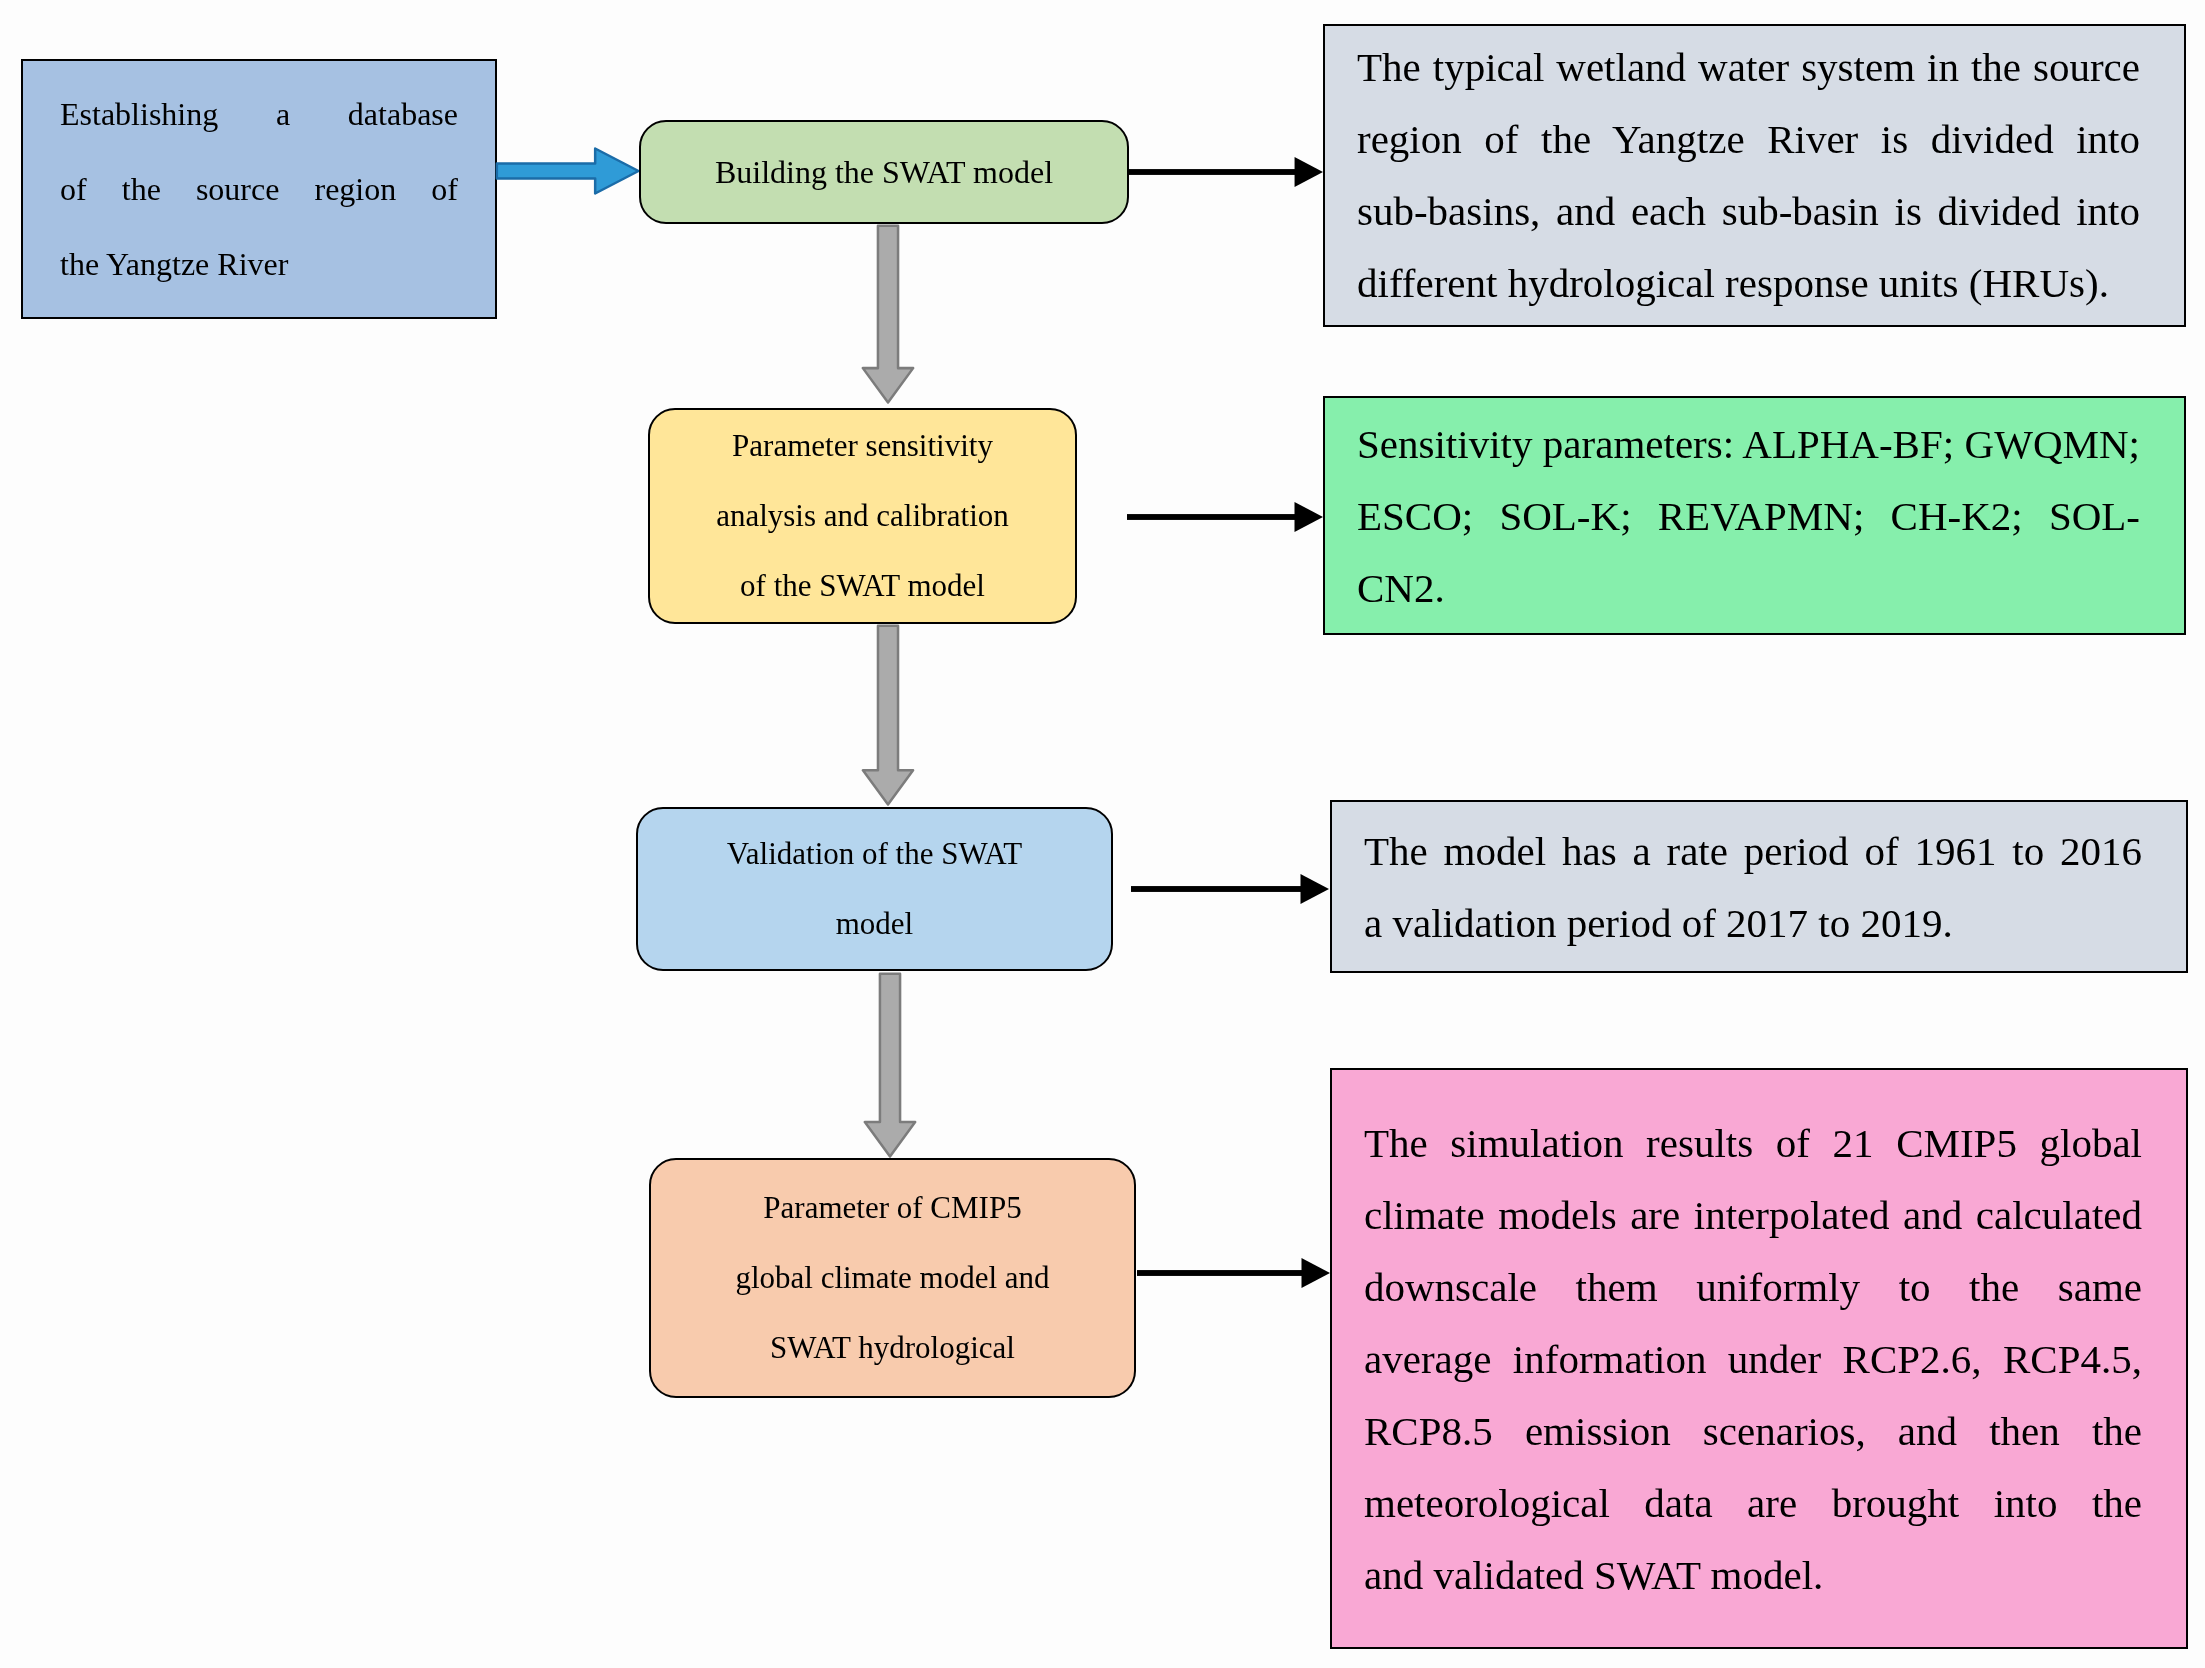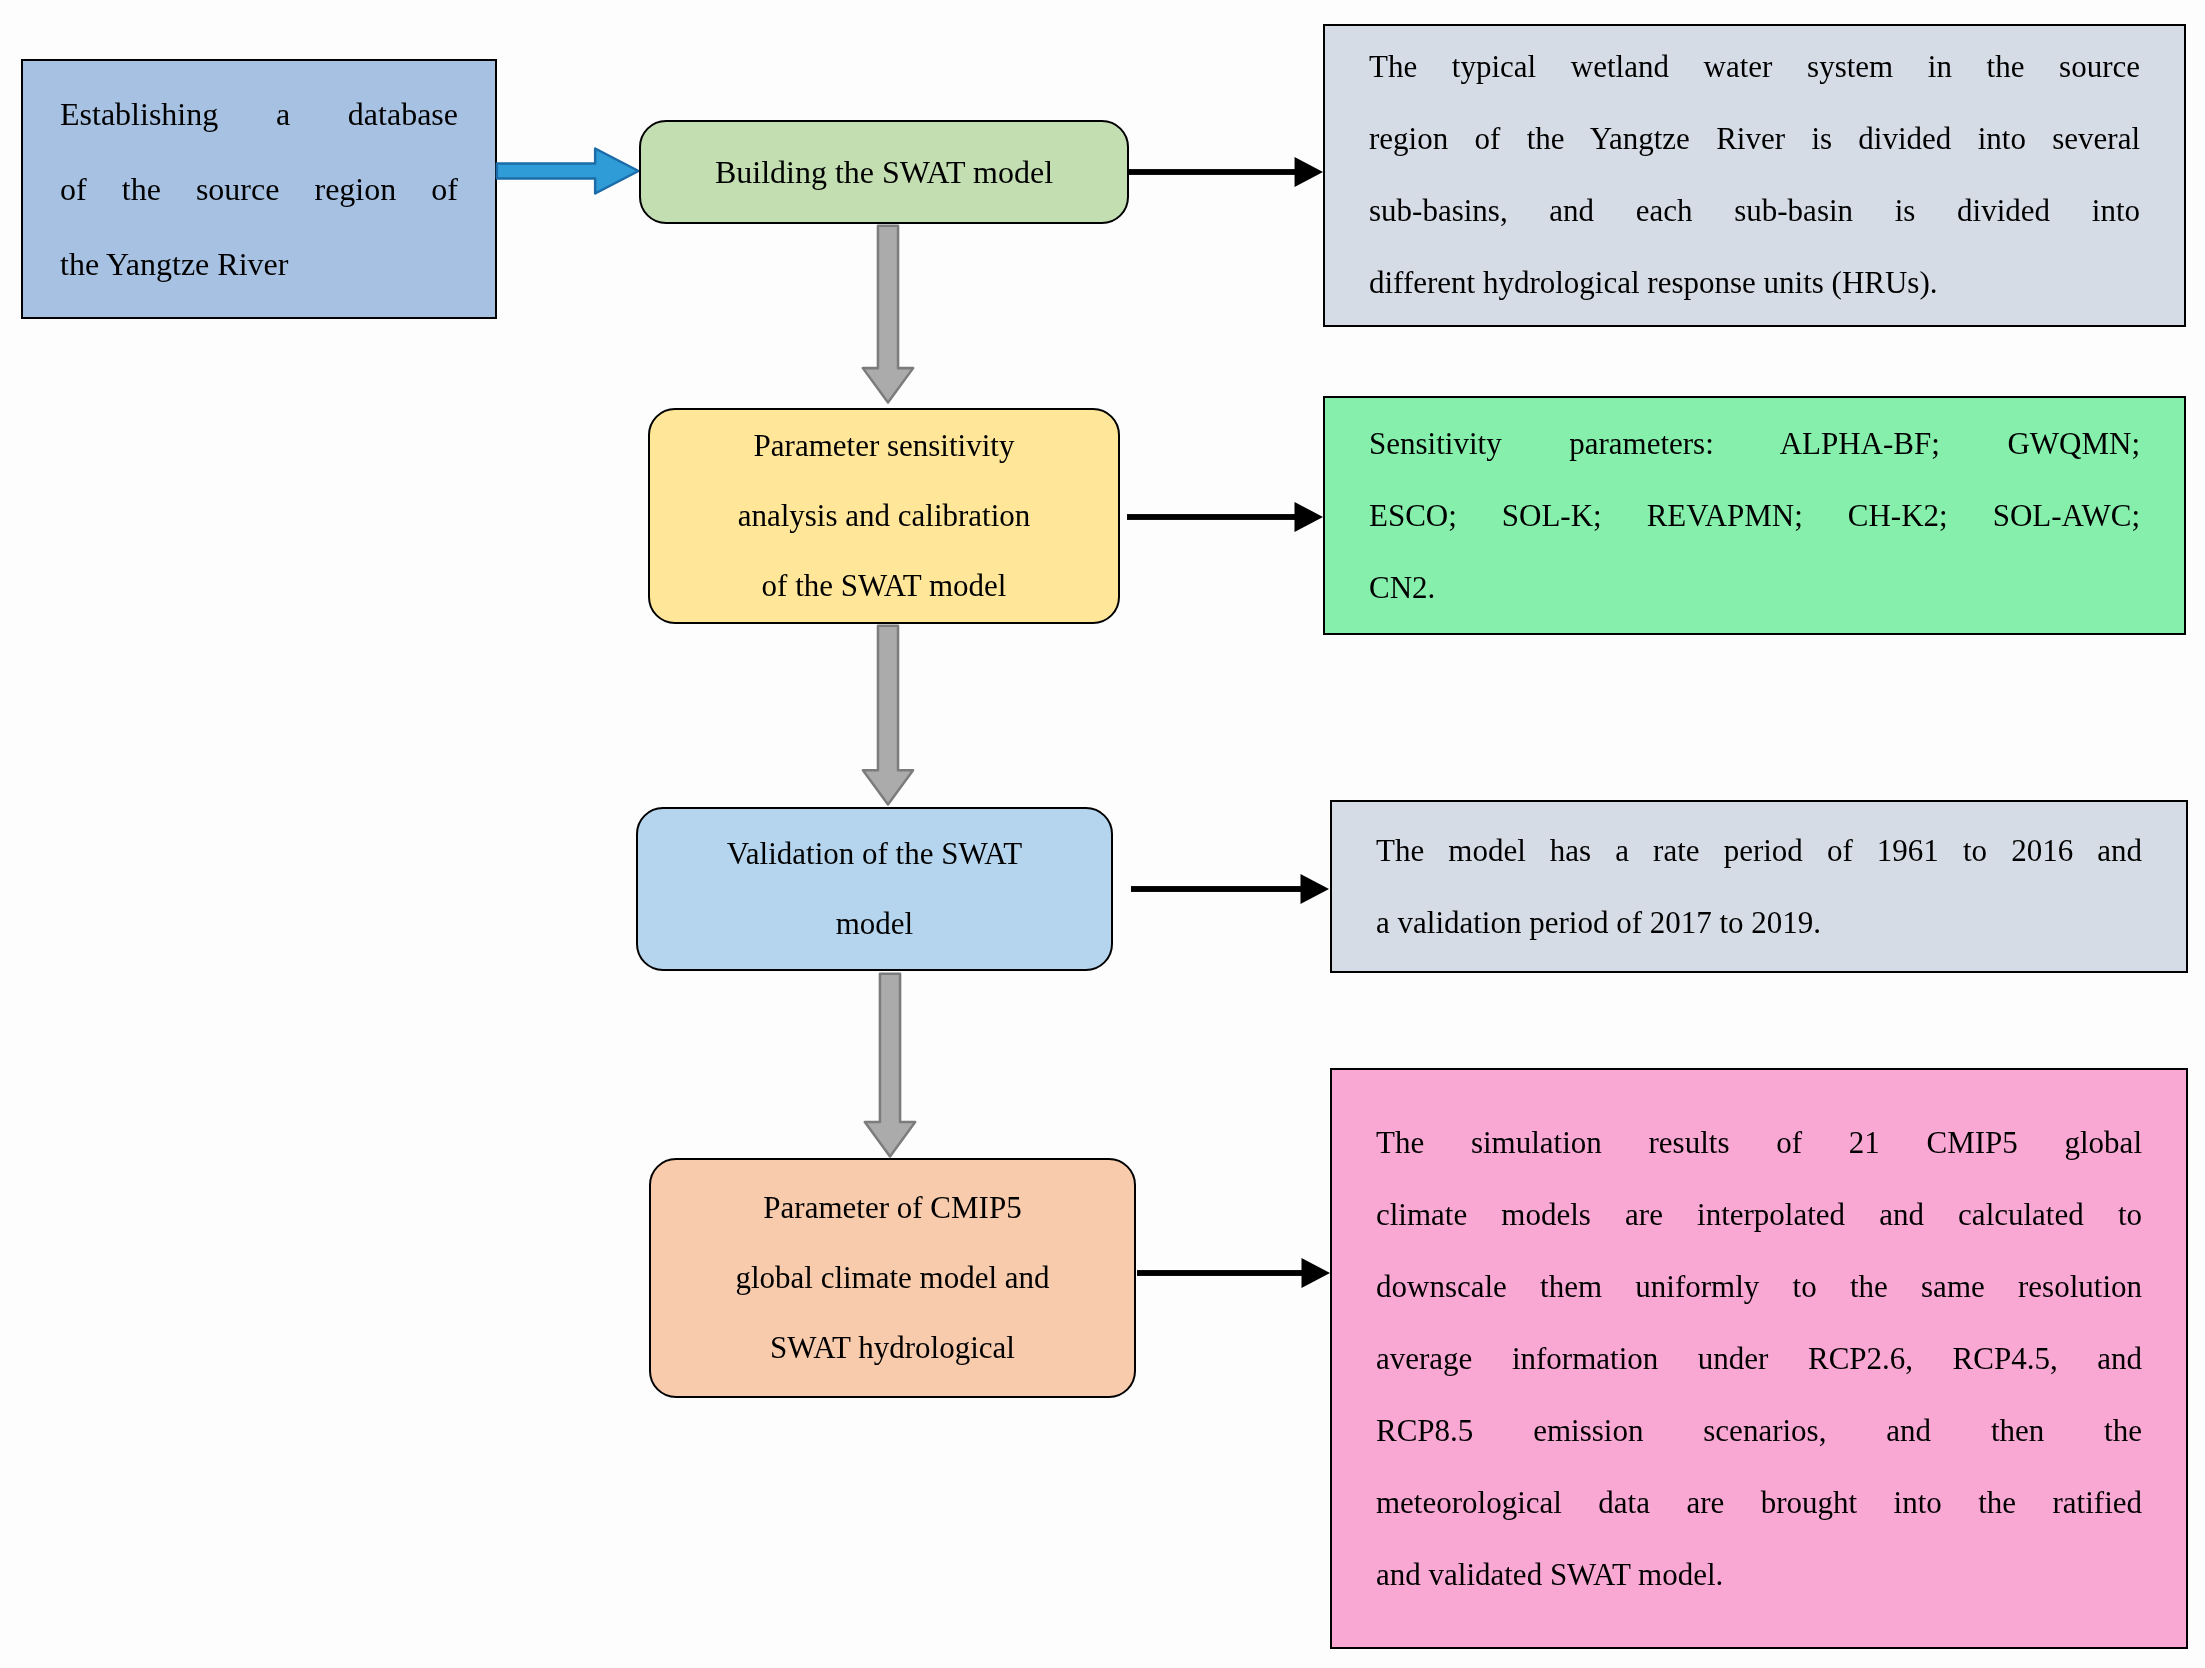--- a/index.html
+++ b/index.html
@@ -26,21 +26,21 @@
   .flowbox .line { height: 70px; line-height: 70px; text-align: center; white-space: nowrap; }
   .flowbox.single { align-items: center; }
   .flowbox.single .label { font-size: 32px; white-space: nowrap; }
   .flowbox { font-size: 31px; }
 
   
   #box-database { padding: 0 37px; font-size: 32px; }
   #box-database .line { height: 75px; line-height: 75px; }
 
   
-  .detail { padding: 0 44px 0 44px; font-size: 31px; }
+  .detail { padding: 0 44px 0 32px; font-size: 41px; }
   .detail .line { height: 72px; line-height: 72px; }
 
   
   .line.j { text-align: justify; overflow: hidden; }
   .line.j::after { content: ""; display: inline-block; width: 100%; }
   .line.j.last { text-align: left; }
   .line.j.last::after { content: none; }
 
   .arrow { position: absolute; }
 </style>
@@ -72,21 +72,21 @@
       <div class="line j">The typical wetland water system in the source</div>
       <div class="line j">region of the Yangtze River is divided into several</div>
       <div class="line j">sub-basins, and each sub-basin is divided into</div>
       <div class="line j last">different hydrological response units (HRUs).</div>
     </div>
 
   <svg class="arrow" style="left:861px; top:224px;" width="54" height="181" viewBox="0 0 64 216">
     <polygon points="20,2 44,2 44,172 62,172 32,213 2,172 20,172" stroke-width="3" stroke-linejoin="round" fill="#ababab" stroke="#7c7c7c"></polygon>
   </svg>
 
-  <div class="box flowbox" id="box-param" style="left: 648px; top: 408px; width: 472px; height: 216px; background: rgb(255, 230, 153);">
+  <div class="box flowbox" id="box-param" style="left: 648px; top: 408px; width: 429px; height: 216px; background: rgb(255, 230, 153);">
       <div class="line c">Parameter sensitivity</div>
       <div class="line c">analysis and calibration</div>
       <div class="line c last">of the SWAT model</div>
     </div>
 
   <svg class="arrow" style="left:1127px; top:500px;" width="196" height="34" viewBox="0 0 234 40">
     <rect x="0" y="16.5" width="202" height="7" fill="#000000"></rect>
     <polygon points="200,2 234,20 200,38" fill="#000000"></polygon>
   </svg>
 

